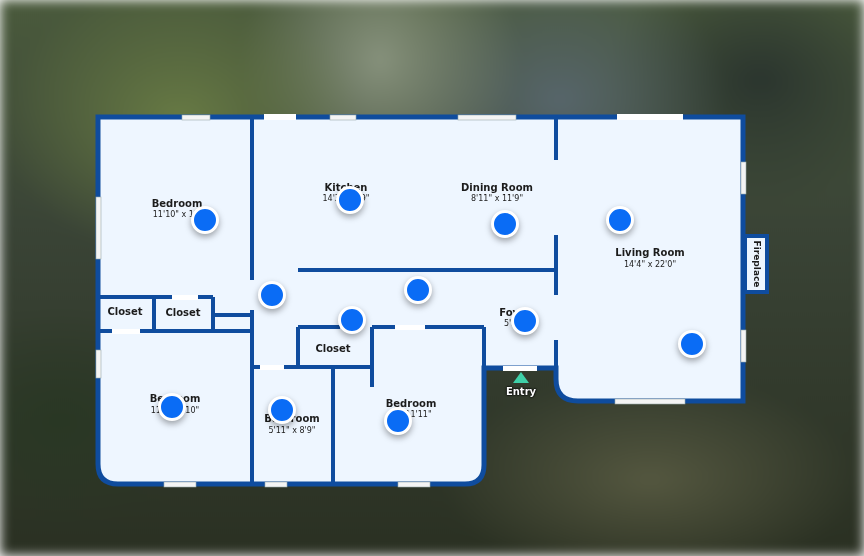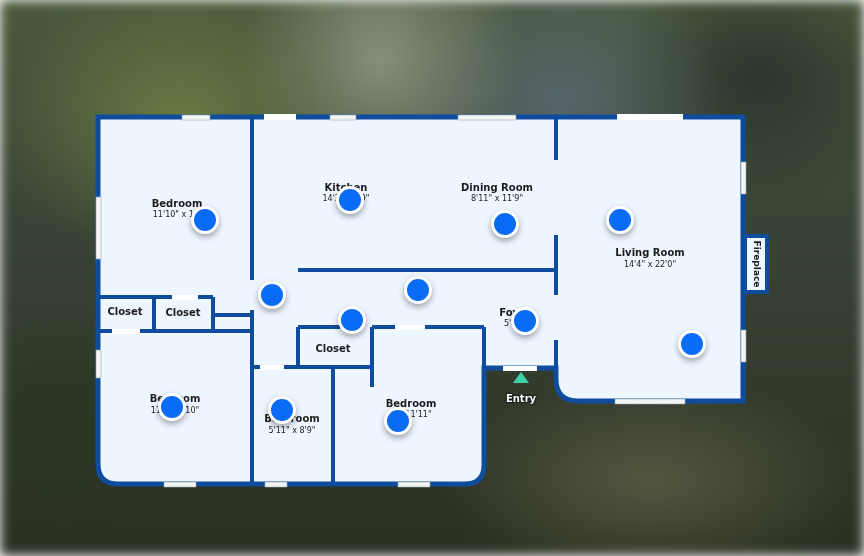--- a/index.html
+++ b/index.html
@@ -18,21 +18,21 @@
   svg.plan { position:absolute; left:0; top:0; }
   .room-label { font-weight:bold; font-size:10px; fill:#1c1c1c; }
   .room-dim { font-size:8px; fill:#1c1c1c; }
   .hotspot { position:absolute; width:22px; height:22px; border-radius:50%;
     background:#0a6cf5; border:3px solid #fff; box-shadow:0 3px 6px rgba(0,0,0,0.35);
     transform:translate(-50%,-50%); cursor:pointer; }
   .entry { position:absolute; left:505px; top:372px; width:32px; text-align:center; }
   .entry-arrow { width:0; height:0; margin:0 auto; border-left:8px solid transparent;
     border-right:8px solid transparent; border-bottom:11px solid #3fd0a8; }
   .entry-label { font-size:10px; font-weight:bold; color:#fff;
-    text-shadow:0 0 2px #000, 0 0 2px #000, 0 0 1px #000; margin-top:10px; }
+    text-shadow:0 0 2px #000, 0 0 2px #000, 0 0 1px #000; margin-top:3px; }
 </style>
 </head>
 <body>
 
 <div class="bg"></div>
 
 <svg class="plan" width="864" height="556" viewBox="0 0 864 556">
 
   <path d="M98,117 L743,117 L743,401 L578,401 Q556,401 556,379 L556,368 L484,368 L484,465 Q484,484 465,484 L118,484 Q98,484 98,464 Z" fill="#eef6ff"></path>
   <g fill="none" stroke="#0f4c9e" stroke-width="5">

